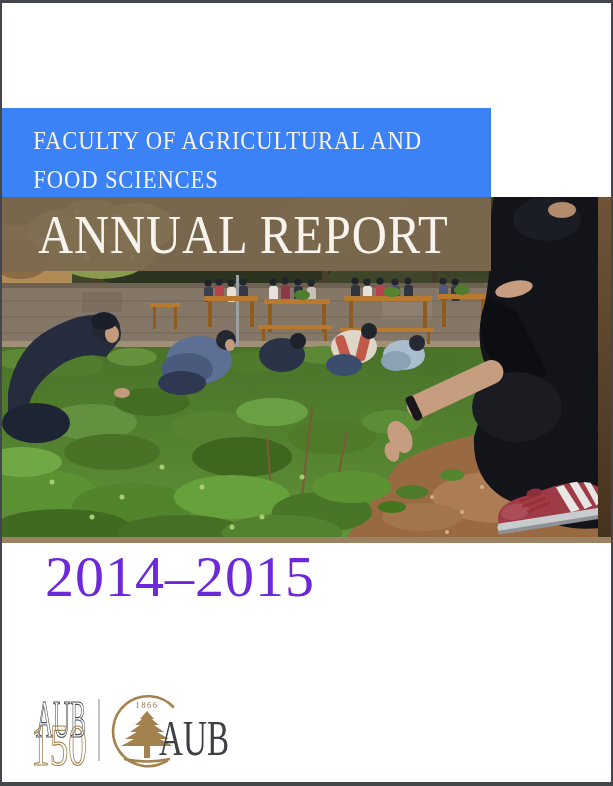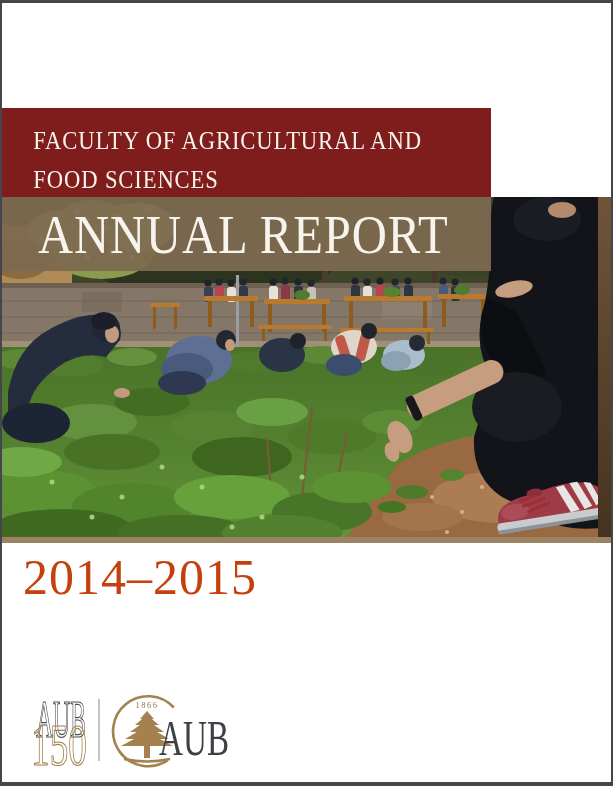--- a/index.html
+++ b/index.html
@@ -10,43 +10,43 @@
     border-top:3px solid #43474b;
     border-bottom:4px solid #43474b;
     border-left:2px solid #43474b;
     border-right:2px solid #43474b;
     background:#ffffff;
     overflow:hidden;
     font-family:"Liberation Serif","DejaVu Serif",serif;
   }
   .band-light{
     position:absolute;left:0;top:105px;width:489px;height:92px;
-    background:#7f1d1d;color:#f7f4ee;
+    background:#3b82f6;color:#f7f4ee;
   }
   .band-light .lines{
     padding:13px 0 0 36px;
     font-size:26px;line-height:39px;letter-spacing:1px;
     transform:scaleX(.87);transform-origin:left top;
     white-space:nowrap;
   }
   .photo{position:absolute;left:0;top:194px;width:609px;height:340px;display:block;}
   .title-band{
     position:absolute;left:0;top:194px;width:489px;height:74px;
     background:rgba(125,105,80,0.94);
     color:#f7f4ee;
     text-align:center;
   }
   .title-band .title{
     padding-left:40px;font-size:54px;line-height:76px;letter-spacing:1px;
     transform:scaleX(.90);transform-origin:left top;white-space:nowrap;
   }
   .rule{position:absolute;left:0;top:534px;width:609px;height:6px;background:#9a8263;}
   .year{
-    position:absolute;left:21px;top:542px;
-    font-size:50px;line-height:64px;letter-spacing:1px;color:#c2410c;
+    position:absolute;left:43px;top:542px;
+    font-size:58px;line-height:64px;letter-spacing:1px;color:#6d28d9;
     white-space:nowrap;
   }
   .logos{position:absolute;left:25px;top:690px;width:220px;height:76px;}
   .logos svg{display:block;}
 </style>
 </head>
 <body>
 
 <div class="page">
 

